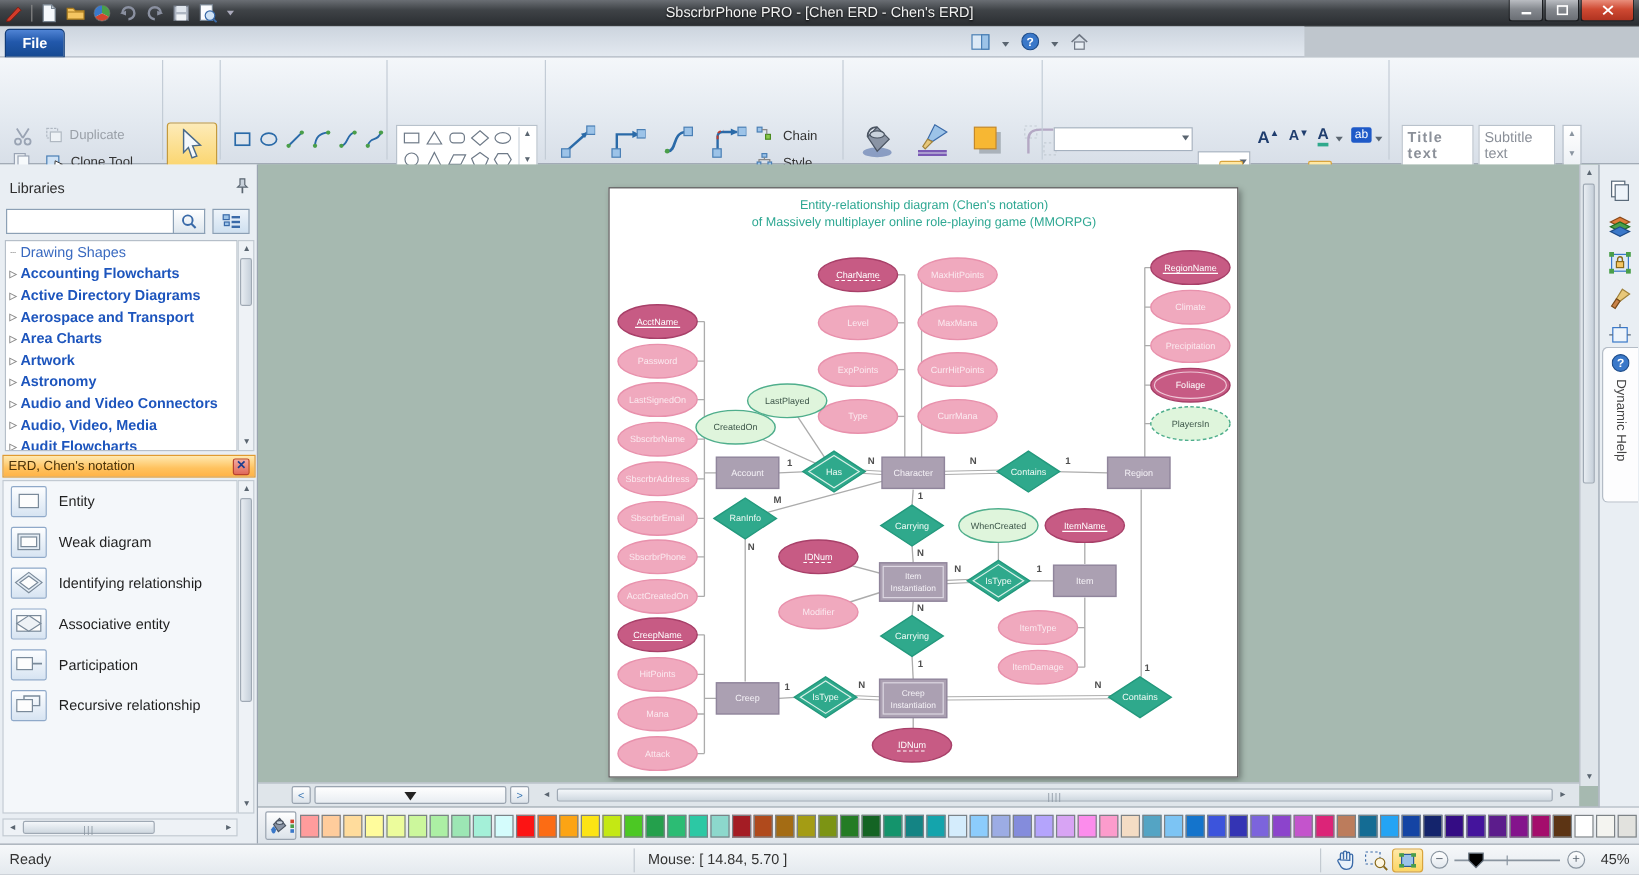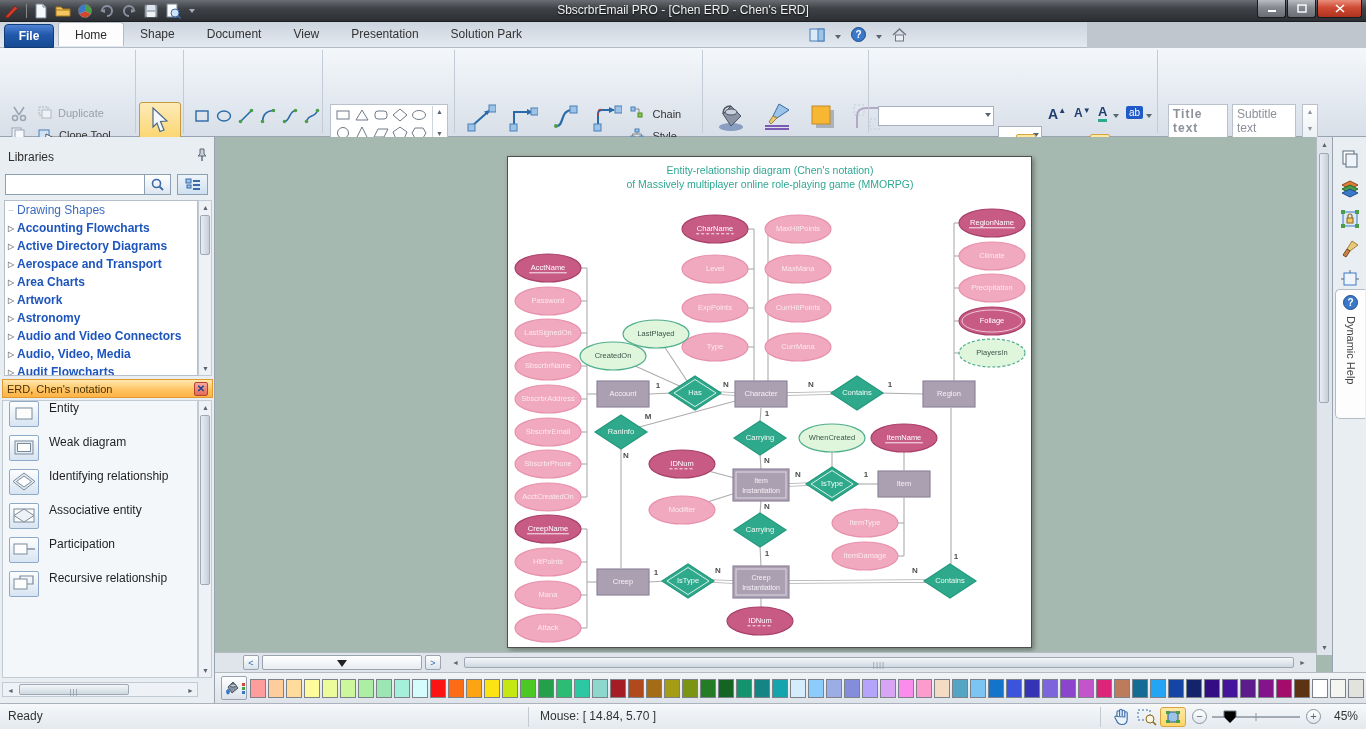--- a/index.html
+++ b/index.html
@@ -59,21 +59,21 @@
   .lib-item .tri { color:#8a8a8a; font-size:8px; width:12px; text-align:center; }
   .lib-item.plain { font-weight:normal; color:#3a6ac0; }
   .vscroll { position:absolute; width:14px; background:#eef2f6; border:1px solid #c2cad2; }
   .vthumb { position:absolute; left:1px; width:10px; background:linear-gradient(90deg,#e8edf2,#c6d0da); border:1px solid #9fa9b4; border-radius:2px; }
   .sarrow { position:absolute; left:0; width:13px; height:13px; font-size:7px; color:#5a6570; display:flex; align-items:center; justify-content:center; }
   #erd-header { left:2px; top:242px; width:211px; height:19px; background:linear-gradient(#ffe9b0,#ffc25e 60%,#ffb347);
     border:1px solid #e09a30; display:flex; align-items:center; font-size:11px; color:#4a3208; padding:0 4px; }
   #erd-close { margin-left:auto; width:14px; height:14px; background:linear-gradient(#f4a9a0,#e06a5a); border:1px solid #b8422f; border-radius:2px;
     color:#1d3f8f; font-size:10px; font-weight:bold; display:flex; align-items:center; justify-content:center; line-height:1; }
   #stencil-list { left:2px; top:263px; width:196px; height:278px; background:#f4f7fa; border:1px solid #c2cad2; overflow:hidden; }
-  .stencil-item { display:flex; height:34px; padding-left:6px; }
+  .stencil-item { display:flex; align-items:center; height:34px; padding-left:6px; }
   .sticon { width:30px; height:26px; background:linear-gradient(#fdfeff,#d7e4f2); border:1px solid #8fa9c9; border-radius:2px;
     display:flex; align-items:center; justify-content:center; }
   .stencil-item span.lbl { font-size:12px; color:#1f1f1f; margin-left:10px; }
   #lib-hscroll { left:2px; top:545px; width:196px; height:15px; background:#eef2f6; border:1px solid #c2cad2; }
 
   
   #canvas { left:215px; top:137px; width:1117px; height:535px; background:#a6b9b0; overflow:hidden; }
   #page { left:292px; top:19px; width:525px; height:492px; background:#fff; border:1px solid #4f4f4f; box-shadow:2px 2px 5px rgba(0,0,0,.35); }
   #canvas-vscroll { left:1101px; top:0; width:16px; height:518px; background:#dfe5ea; border-left:1px solid #b2bac2; }
   #canvas-bottom { left:0; top:515px; width:1101px; height:20px; background:#dfe5ea; border-top:1px solid #b2bac2; display:flex; align-items:center; }
@@ -143,21 +143,21 @@
           <rect x="4" y="2" width="8" height="5" fill="#dfe5ec"></rect>
           <rect x="4" y="9" width="8" height="5" fill="#f0f3f6"></rect>
         </svg>
       <svg class="qat-ico" viewBox="0 0 16 16">
           <rect x="2" y="1" width="10" height="13" fill="#fbfcfe" stroke="#7b8794"></rect>
           <circle cx="10" cy="10" r="4" fill="#cfe2f5" stroke="#3a6aa8"></circle>
           <path d="M13 13 L15.5 15.5" stroke="#3a6aa8" stroke-width="1.6"></path>
         </svg>
       <span class="caret" style="border-top-color:#aab; margin-left:2px"></span>
     </div>
-    <div id="title-text" class="abs">SbscrbrEmail PRO - [Chen ERD - Chen's ERD]</div>
+    <div id="title-text" class="abs">SbscrbrPhone PRO - [Chen ERD - Chen's ERD]</div>
     <div id="winbtns" class="abs">
       <div class="winbtn">
           <svg width="10" height="9" viewBox="0 0 10 9">
             <rect x="1" y="6" width="8" height="2" fill="#fff"></rect>
           </svg>
         </div>
       <div class="winbtn">
           <svg width="10" height="9" viewBox="0 0 10 9">
             <rect x="1" y="1" width="8" height="7" fill="none" stroke="#fff" stroke-width="1.4"></rect>
           </svg>
@@ -165,28 +165,20 @@
       <div class="winbtn close">
           <svg width="10" height="9" viewBox="0 0 10 9">
             <path d="M1 1 L9 8 M9 1 L1 8" stroke="#fff" stroke-width="1.6"></path>
           </svg>
         </div>
     </div>
   </div>
 
   <div id="tabrow" class="abs">
     <div id="file-tab" class="abs">File</div>
-    <div id="tabs-container" class="abs" style="left:58px; top:0; display:flex;">
-        <div class="tab active">Home</div>
-        <div class="tab">Shape</div>
-        <div class="tab">Document</div>
-        <div class="tab">View</div>
-        <div class="tab">Presentation</div>
-        <div class="tab">Solution Park</div>
-      </div>
     <div id="tabrow-right" class="abs">
       <span><svg width="16" height="14" viewBox="0 0 16 14">
             <rect x="1" y="1" width="14" height="12" fill="#dce9f6" stroke="#4a7fb5"></rect>
             <rect x="9" y="1" width="6" height="12" fill="#9cc3e8" stroke="#4a7fb5"></rect>
           </svg></span>
       <span class="caret"></span>
       <span><svg width="15" height="15" viewBox="0 0 15 15">
             <circle cx="7.5" cy="7.5" r="7" fill="#3a78c9" stroke="#1f4d8a"></circle>
             <text x="7.5" y="11" font-size="10" font-weight="bold" fill="#fff" text-anchor="middle" font-family="Liberation Sans,sans-serif">?</text>
           </svg></span>

